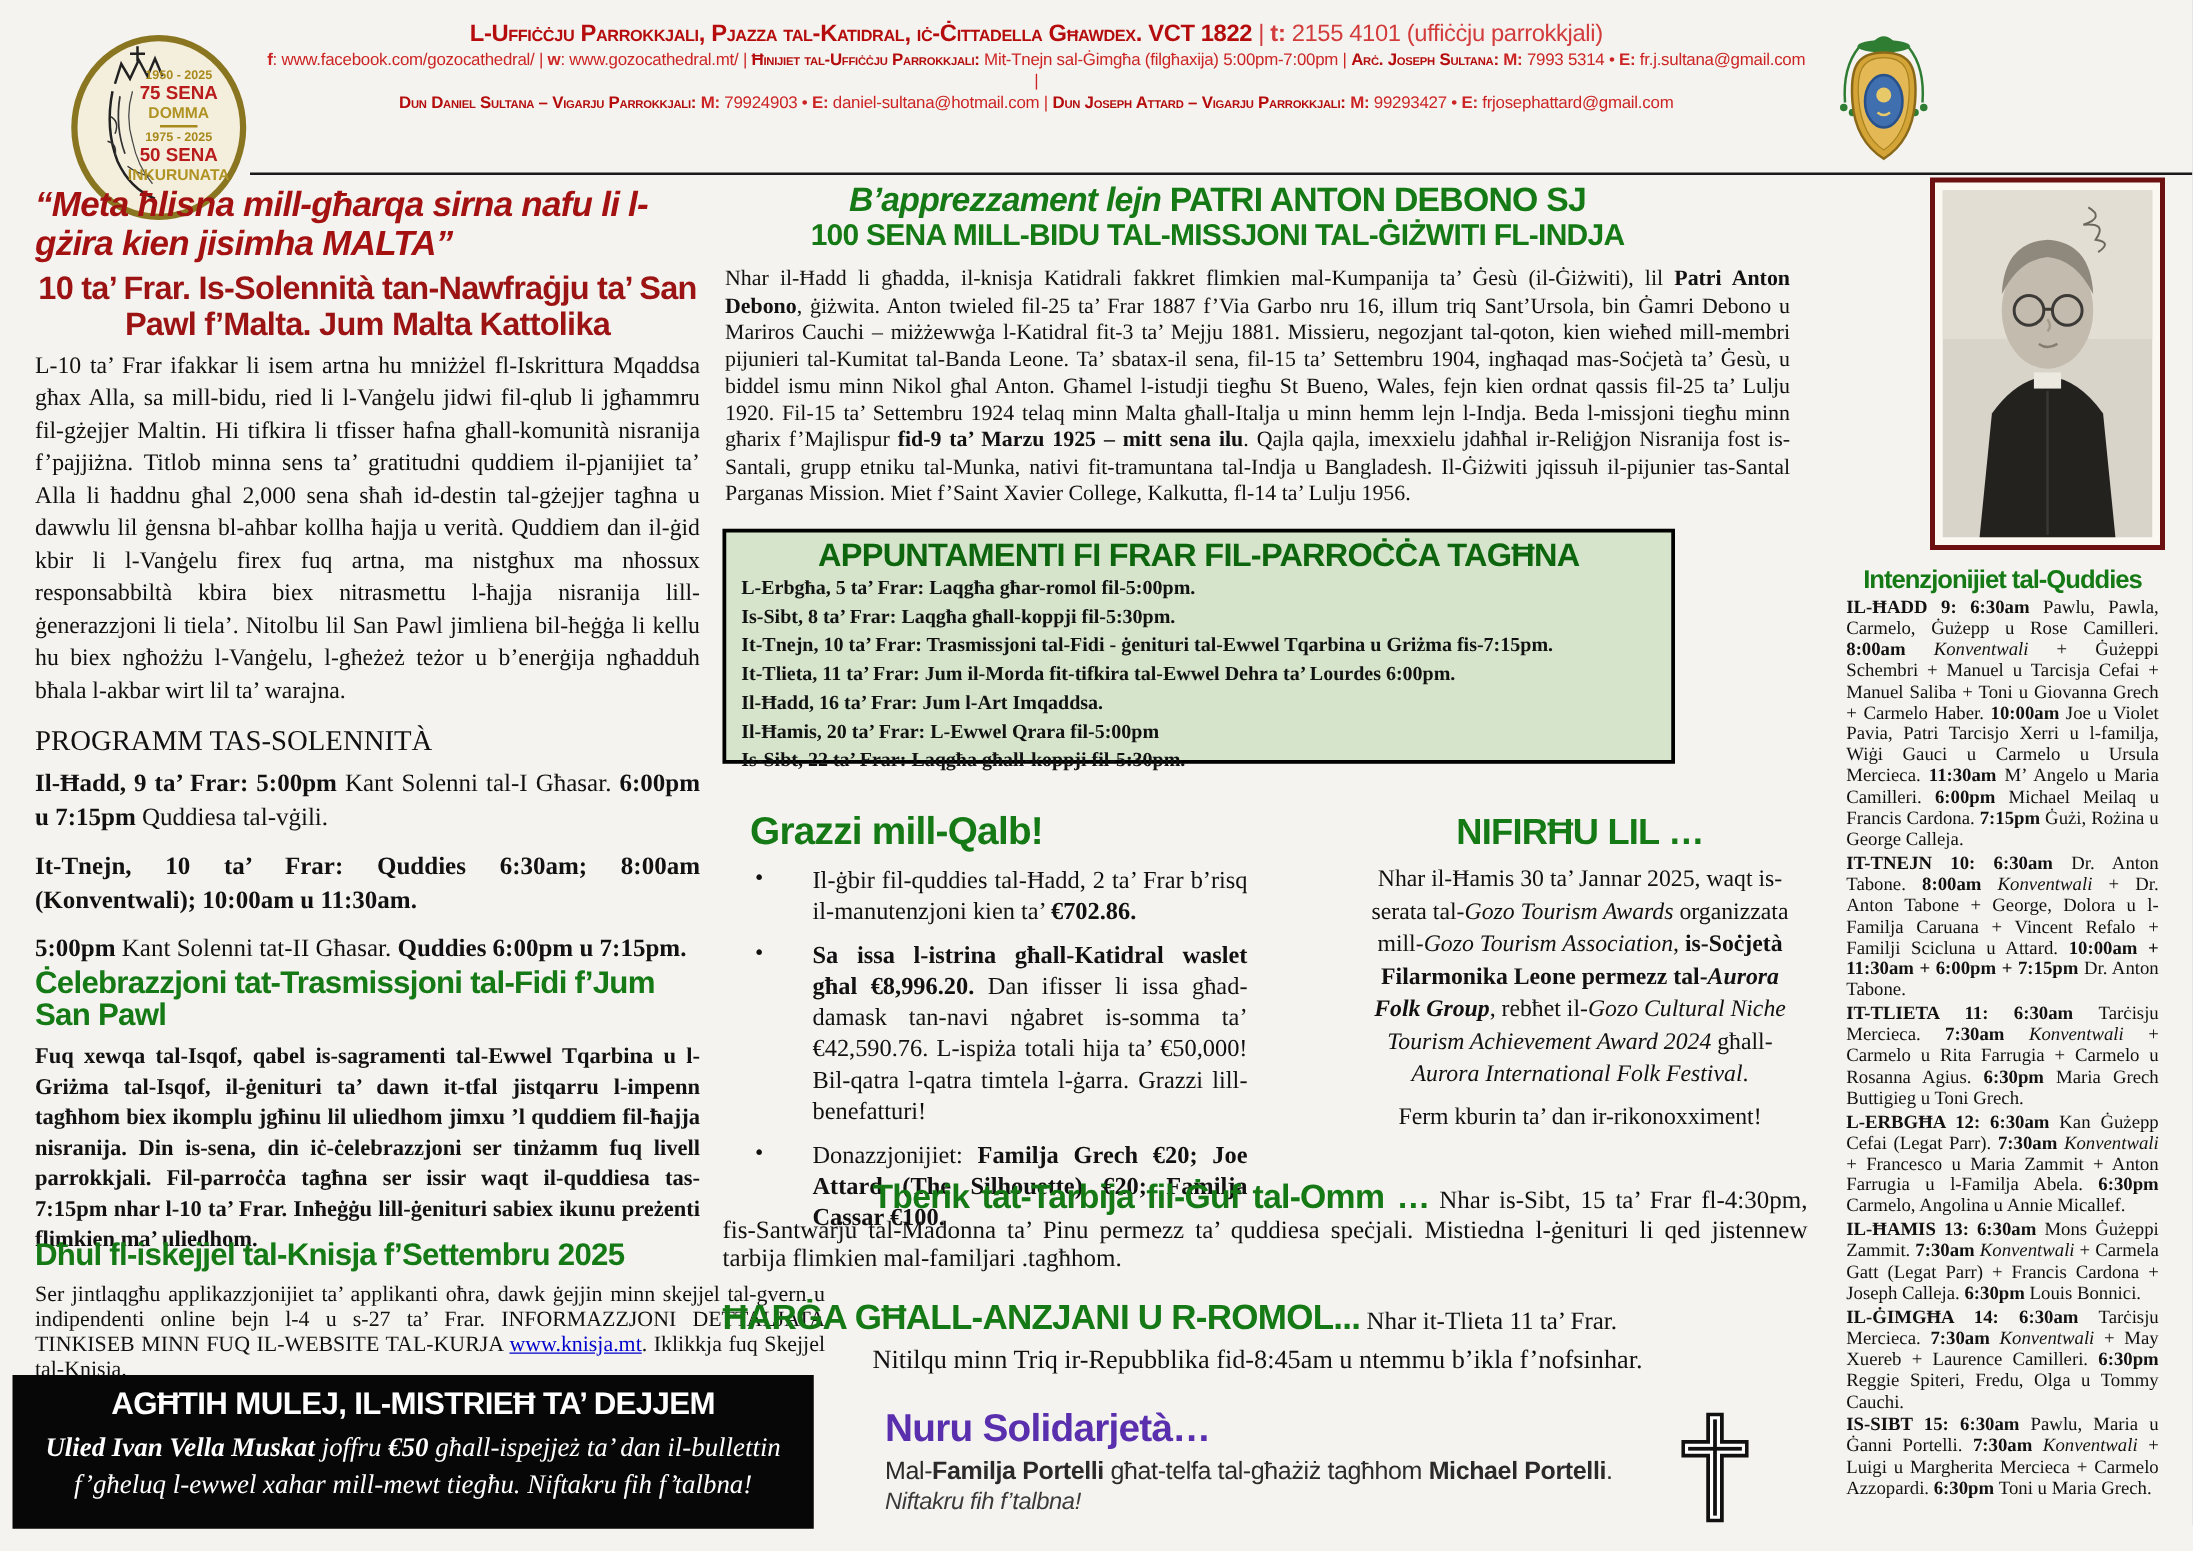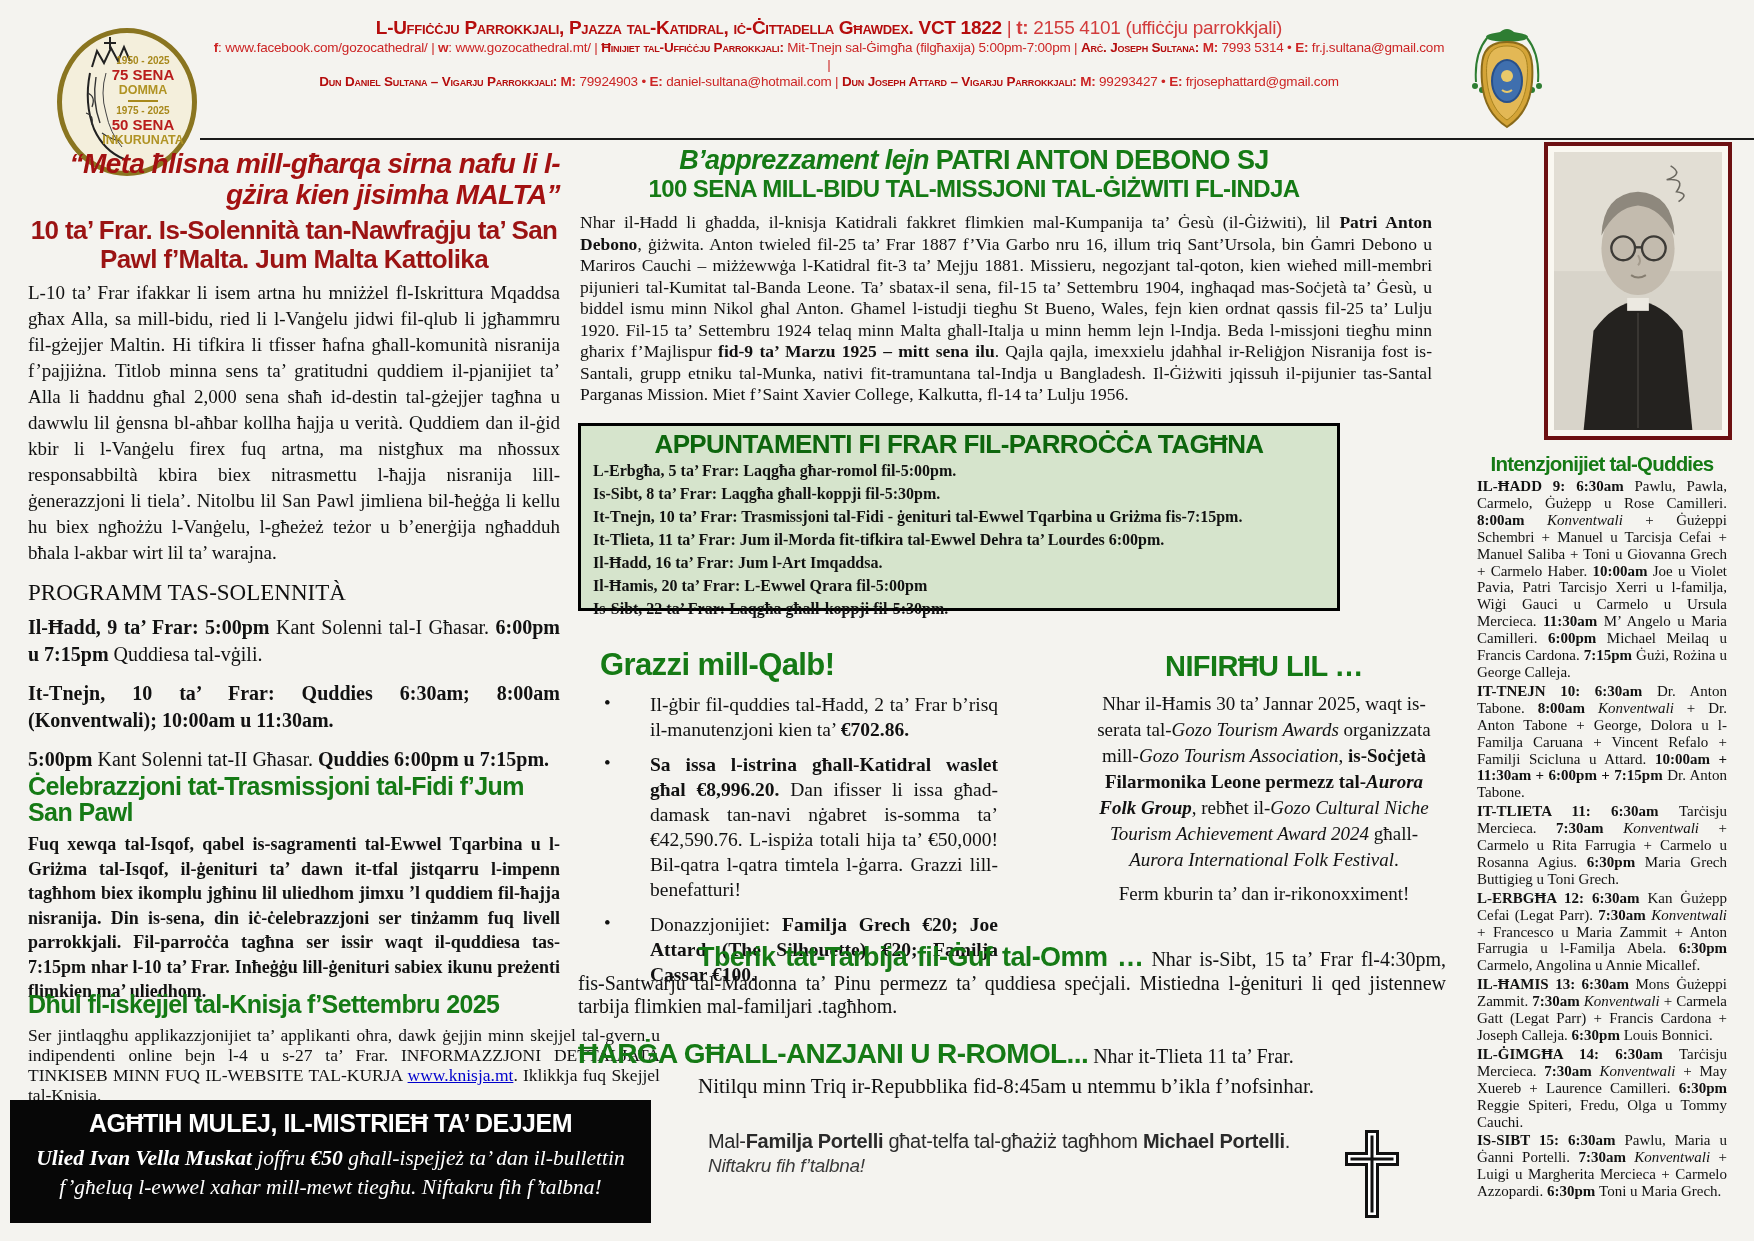--- a/index.html
+++ b/index.html
@@ -28,21 +28,21 @@
 
   .crest{position:absolute;left:1462px;top:24px;width:90px;height:108px;}
 
   
   .cond{font-family:"Liberation Sans",sans-serif;font-weight:bold;letter-spacing:-0.6px;}
   .green{color:#157a15;}
   .purple{color:#5a2fae;}
 
   
   .leftcol{position:absolute;left:28px;top:146px;width:532px;}
-  .quote{font-size:28px;line-height:31px;font-style:italic;text-align:right;color:#a31111;margin-top:2px;}
+  .quote{font-size:28px;line-height:31px;font-style:italic;text-align:left;color:#a31111;margin-top:2px;}
   .red-head{font-size:26px;line-height:29px;text-align:center;color:#9b1313;margin-top:6px;}
   .intro{font-size:19px;line-height:26px;text-align:justify;margin-top:6px;}
   .prog-head{font-size:23px;line-height:27px;font-weight:normal;margin-top:13px;font-family:"Liberation Serif",serif;}
   .prog-p{font-size:20px;line-height:27px;text-align:justify;margin-top:8px;}
   .prog-p + .prog-p{margin-top:12px;}
   .cel-head{font-size:25px;line-height:26px;}
   .cel-body{font-size:18px;line-height:24.5px;font-weight:bold;text-align:justify;margin-top:7px;}
   .dhul{position:absolute;left:28px;top:991px;width:632px;}
   .dhul-head{font-size:25px;line-height:27px;}
   .dhul-body{font-size:17.5px;line-height:20px;text-align:justify;margin-top:7px;}
@@ -205,20 +205,21 @@
   </div>
 
   <div class="tberik"><span class="inline-green-head cond green">Tberik tat-Tarbija fil-Ġuf tal-Omm …</span><span>  Nhar is-Sibt, 15 ta’ Frar fl-4:30pm, fis-Santwarju tal-Madonna ta’ Pinu permezz ta’ quddiesa speċjali. Mistiedna l-ġenituri li qed jistennew tarbija flimkien mal-familjari .tagħhom.</span></div>
 
   <div class="harga">
     <div><span class="inline-green-head cond green">ĦARĠA GĦALL-ANZJANI U R-ROMOL...</span><span>  Nhar it-Tlieta 11 ta’ Frar.</span></div>
     <div class="harga-body">Nitilqu minn Triq ir-Repubblika fid-8:45am u ntemmu b’ikla f’nofsinhar.</div>
   </div>
 
   <div class="nuru">
+    <div class="nuru-title cond purple">Nuru Solidarjetà…</div>
     <div class="nuru-body"><span>Mal-</span><span style="font-weight: bold;">Familja Portelli</span><span> għat-telfa tal-għażiż tagħhom </span><span style="font-weight: bold;">Michael Portelli</span><span>.</span></div>
     <div class="nuru-close">Niftakru fih f’talbna!</div>
   </div>
 
   <svg class="cross" width="54" height="88" viewBox="0 0 54 88">
     <rect x="20" y="0" width="14" height="88" fill="#111"></rect>
     <rect x="0" y="22" width="54" height="14" fill="#111"></rect>
     <rect x="23" y="3" width="8" height="82" fill="#fff"></rect>
     <rect x="3" y="25" width="48" height="8" fill="#fff"></rect>
     <rect x="25.5" y="5.5" width="3" height="77" fill="#111"></rect>

